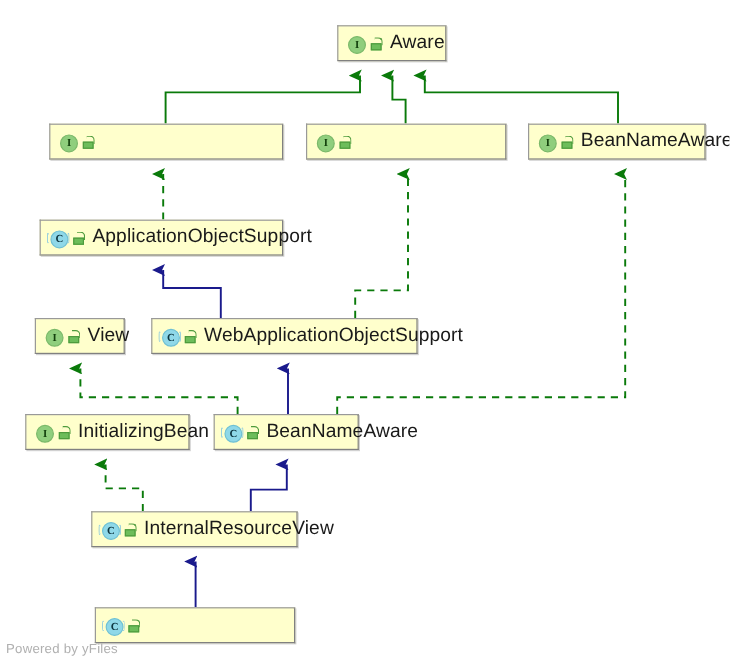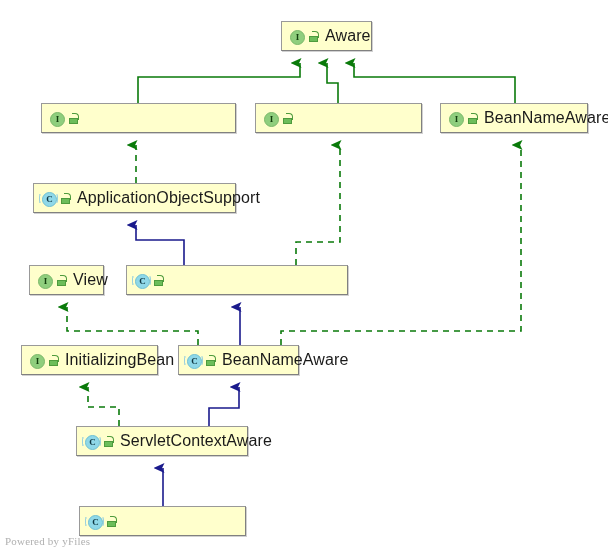--- a/index.html
+++ b/index.html
@@ -116,21 +116,21 @@
     border-left: none;
     border-radius: 0 4px 0 0;
     box-sizing: border-box;
   }
   #watermark {
     position: absolute;
     left: 5px;
     top: 535px;
     font-size: 11px;
     color: #b0b0b0;
-    font-family: Liberation Serif, serif;
+    font-family: Liberation Sans, sans-serif;
     letter-spacing: 0.2px;
   }
 </style>
 </head>
 <body>
 
 <div id="diagram-root">
 
   <svg id="edge-layer" viewBox="0 0 608 557" width="608" height="557" xmlns="http://www.w3.org/2000/svg">
     <defs>
@@ -235,20 +235,21 @@
   </div>
 
   <div class="uml-node" style="left:126px;top:265px;width:222px;">
     <span class="type-icon klass">
         <span class="disc">C</span>
       </span>
     <span class="lock-icon">
         <span class="shackle"></span>
         <span class="body"></span>
       </span>
+    <span class="node-label">WebApplicationObjectSupport</span>
   </div>
 
   <div class="uml-node" style="left:21px;top:345px;width:137px;">
     <span class="type-icon iface">
         <span class="disc">I</span>
       </span>
     <span class="lock-icon">
         <span class="shackle"></span>
         <span class="body"></span>
       </span>
@@ -267,21 +268,21 @@
   </div>
 
   <div class="uml-node" style="left:76px;top:426px;width:172px;">
     <span class="type-icon klass">
         <span class="disc">C</span>
       </span>
     <span class="lock-icon">
         <span class="shackle"></span>
         <span class="body"></span>
       </span>
-    <span class="node-label">ServletContextAware</span>
+    <span class="node-label">InternalResourceView</span>
   </div>
 
   <div class="uml-node" style="left:79px;top:506px;width:167px;">
     <span class="type-icon klass">
         <span class="disc">C</span>
       </span>
     <span class="lock-icon">
         <span class="shackle"></span>
         <span class="body"></span>
       </span>

